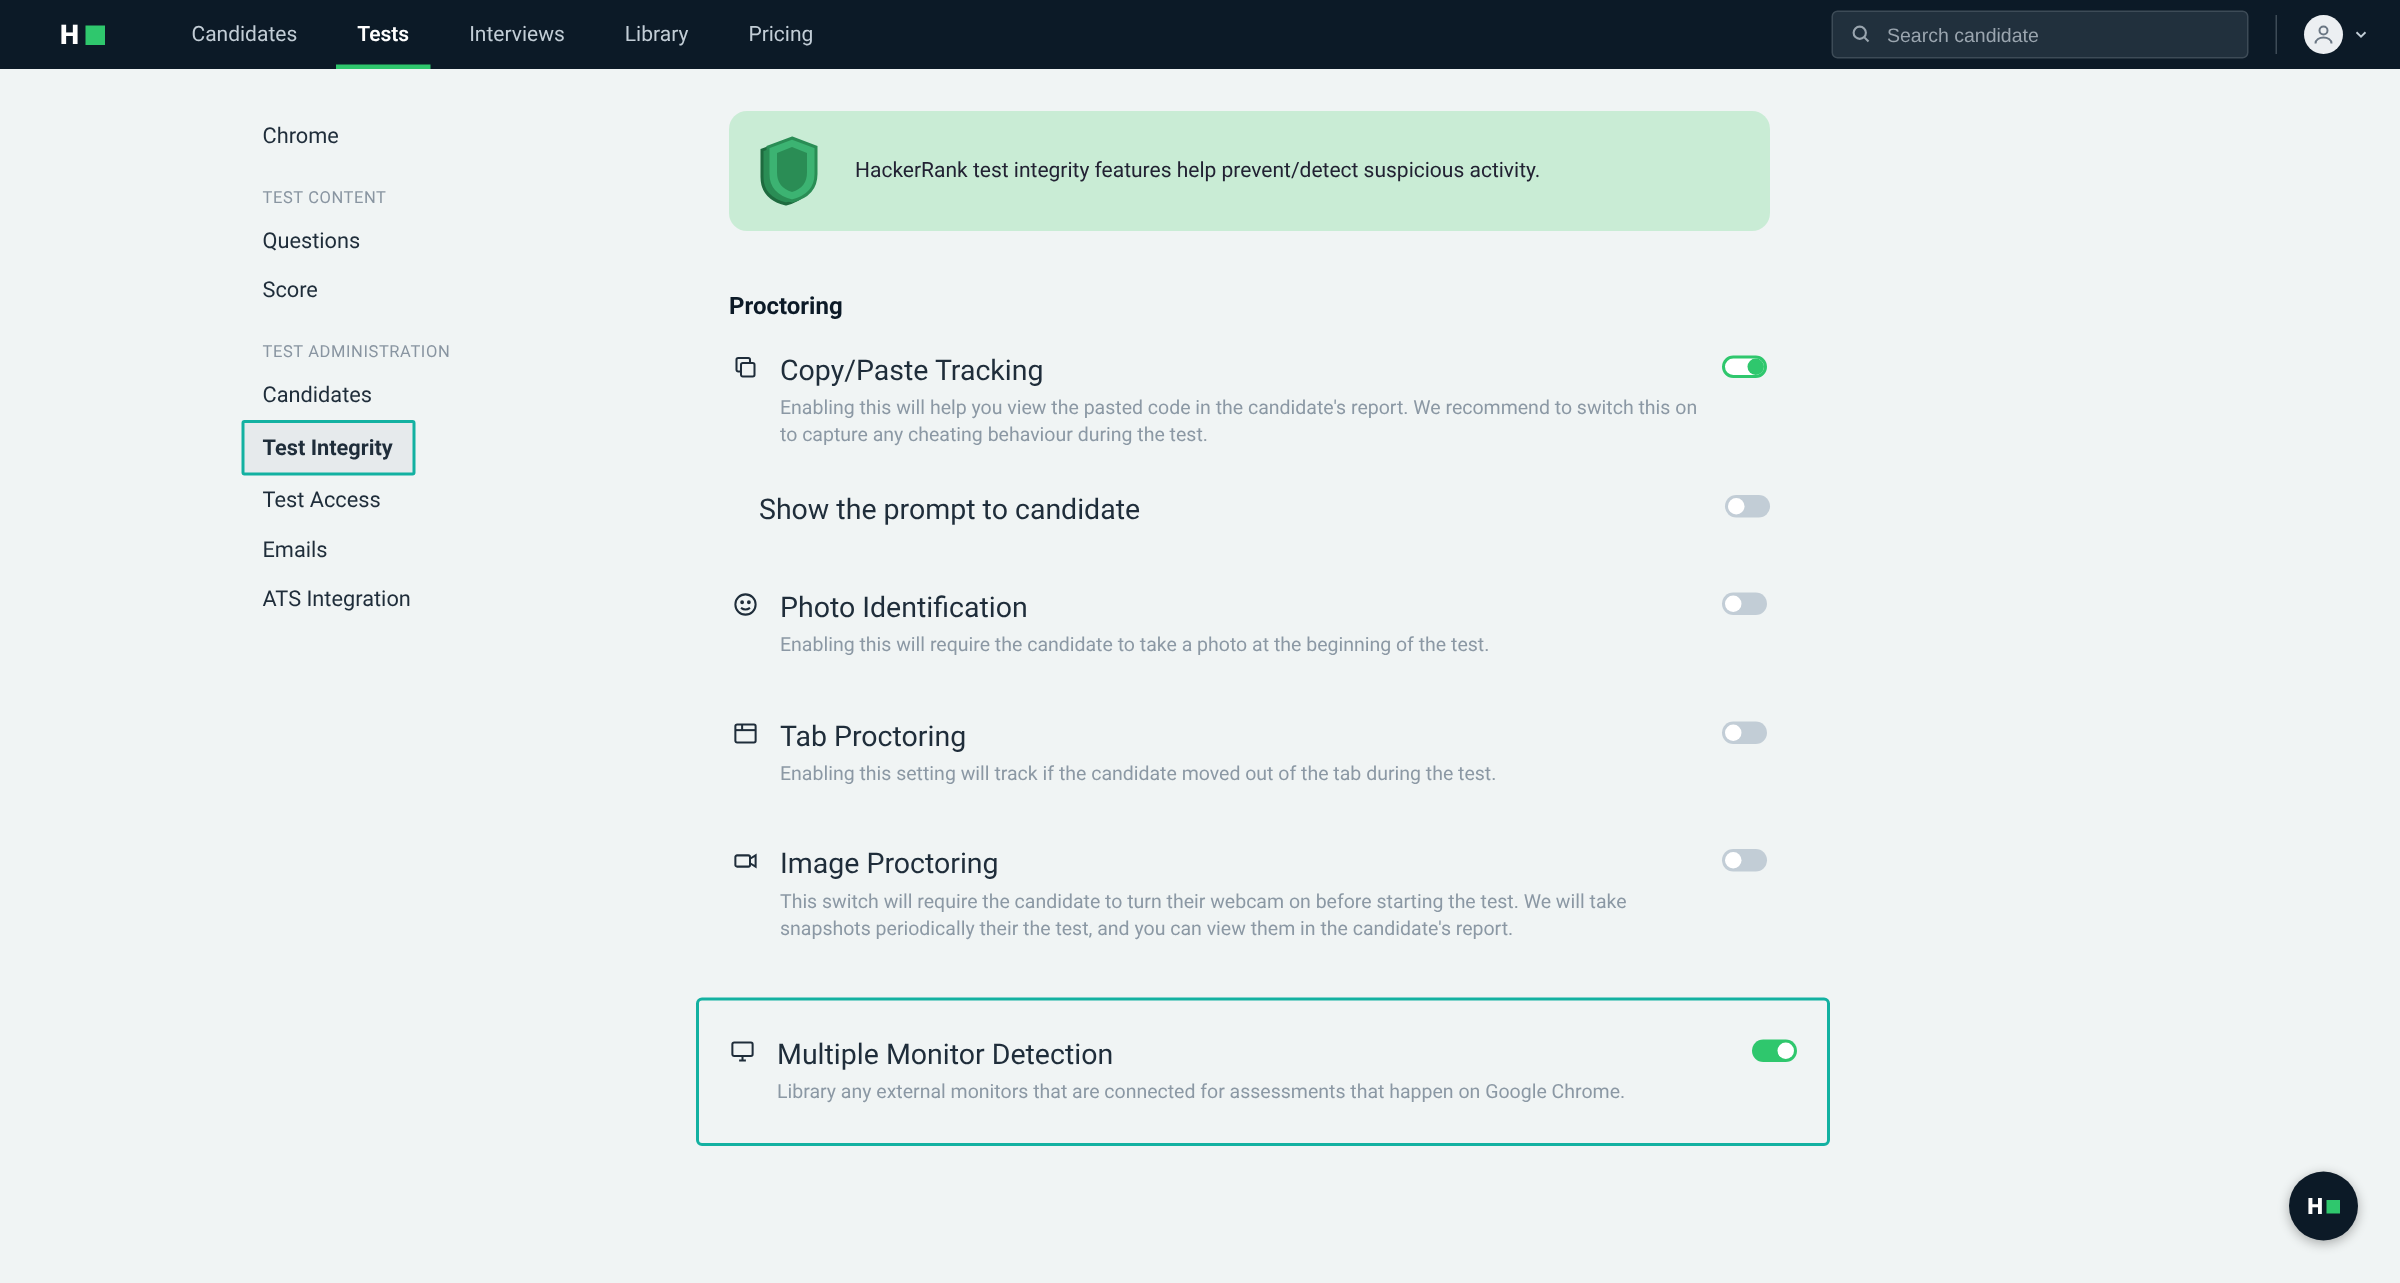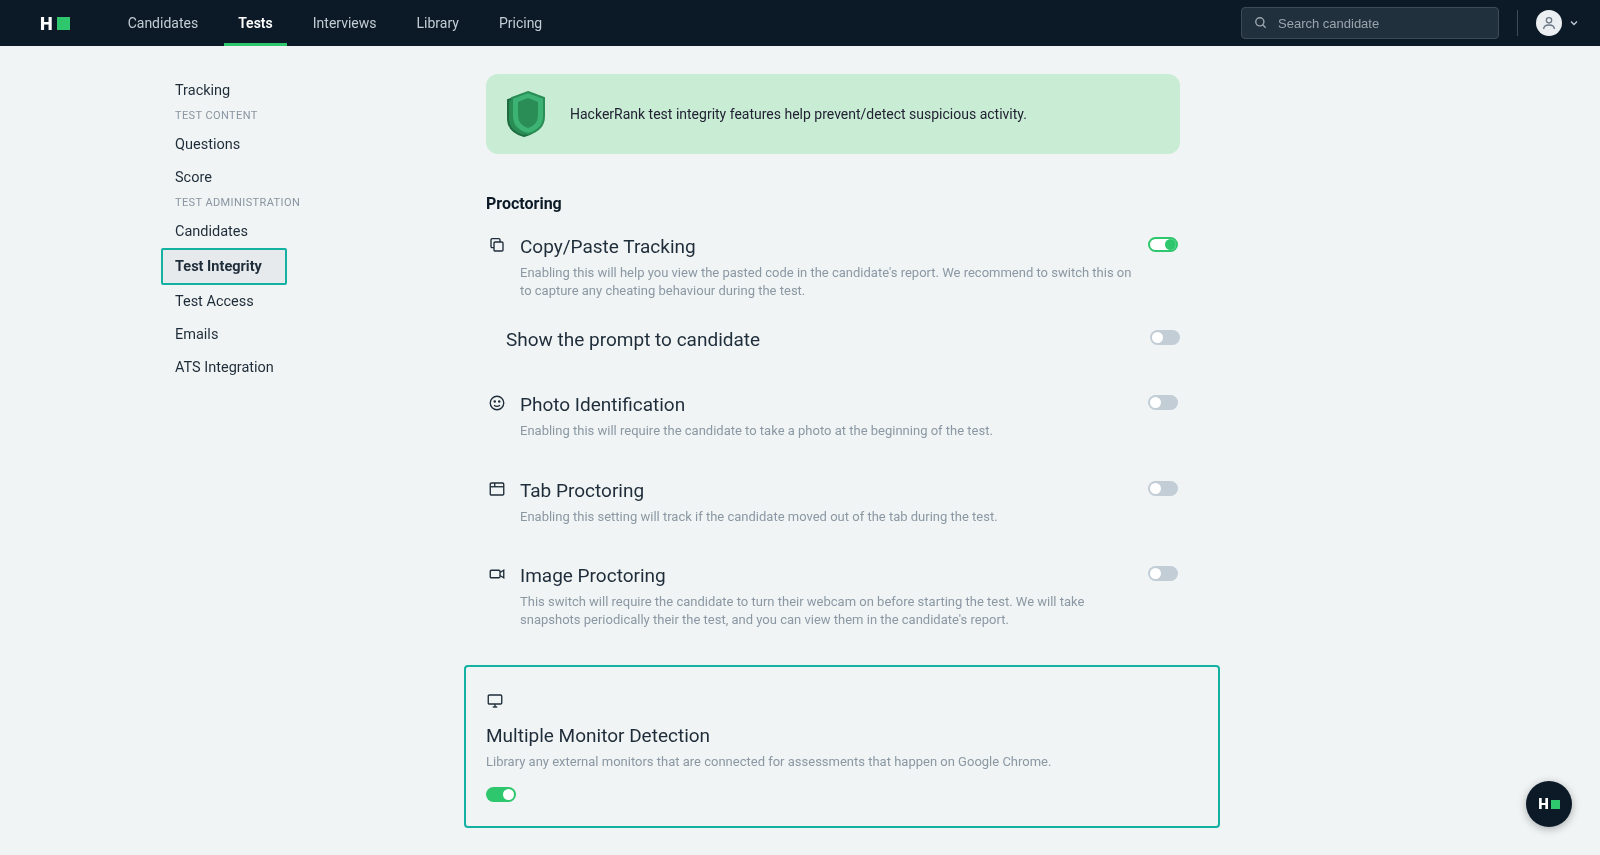--- a/index.html
+++ b/index.html
@@ -55,21 +55,21 @@
   left: 6px; right: 6px;
   height: 3px;
   background: #2fc76d;
 }
 .nav-right { margin-left: auto; display: flex; align-items: center; gap: 18px; }
 .search-box {
   background: #21303d;
   border: 1px solid #3d4b57;
   border-radius: 4px;
   height: 32px;
-  width: 258px;
+  width: 278px;
   display: flex;
   align-items: center;
   padding: 0 12px;
   gap: 10px;
 }
 .search-box input {
   background: transparent;
   border: none;
   outline: none;
   color: #b5bfc8;
@@ -97,27 +97,27 @@
   color: #1f2d3a;
   cursor: pointer;
 }
 .side-item.active {
   font-weight: 700;
   background: #e6eaec;
   border: 2px solid #13b1a1;
   border-radius: 2px;
   padding: 8px 12px;
   margin-left: -14px;
-  width: 126px;
+  width: 116px;
 }
 .side-header {
   font-size: 11px;
   letter-spacing: 0.4px;
   color: #8995a1;
-  margin-top: 2px;
+  margin-top: 18px;
   margin-bottom: 6px;
 }
 .main {
   flex: 1;
   padding: 0 60px 0 176px;
   max-width: 930px;
 }
 .banner {
   background: #c9ecd5;
   border-radius: 12px;
@@ -135,21 +135,20 @@
   gap: 14px;
   margin-bottom: 34px;
   border: 2px solid transparent;
   border-radius: 4px;
 }
 .setting.highlight {
   border-color: #13b1a1;
   padding: 24px 20px;
   margin-left: -22px;
   margin-right: -40px;
-  flex-direction: column;
 }
 .setting-icon {
   width: 18px; height: 18px;
   flex-shrink: 0;
   margin-top: 1px;
 }
 .setting-body { flex: 1; }
 .setting-title { font-size: 19px; color: #1f2d3a; margin-bottom: 6px; }
 .setting-desc { font-size: 13px; color: #8b98a4; line-height: 1.4; max-width: 680px; }
 .toggle {
@@ -225,21 +224,21 @@
       </div>
       <svg width="12" height="12" viewBox="0 0 24 24" fill="none" stroke="#c2cdd6" stroke-width="2.5">
           <polyline points="6 9 12 15 18 9"></polyline>
         </svg>
     </div>
   </div>
 </div>
 
 <div class="content">
   <div class="sidebar">
-    <div class="side-item">Tracking</div>
+    <div class="side-item">Chrome</div>
     <div class="side-header">TEST CONTENT</div>
     <div class="side-item">Questions</div>
     <div class="side-item">Score</div>
     <div class="side-header">TEST ADMINISTRATION</div>
     <div class="side-item">Candidates</div>
     <div class="side-item active">Test Integrity</div>
     <div class="side-item">Test Access</div>
     <div class="side-item">Emails</div>
     <div class="side-item">ATS Integration</div>
   </div>

